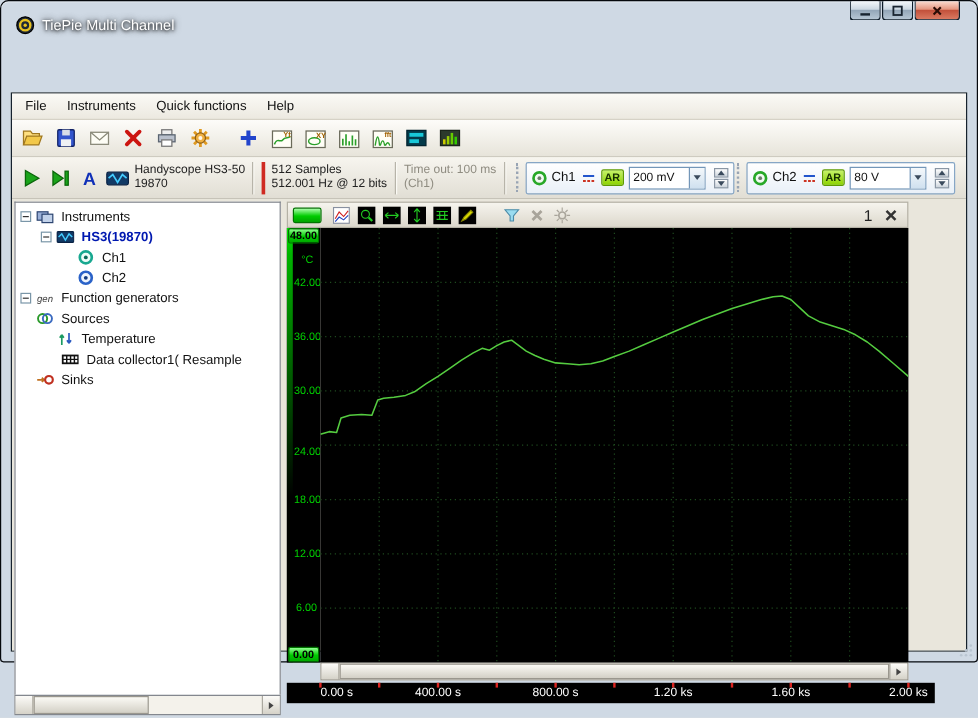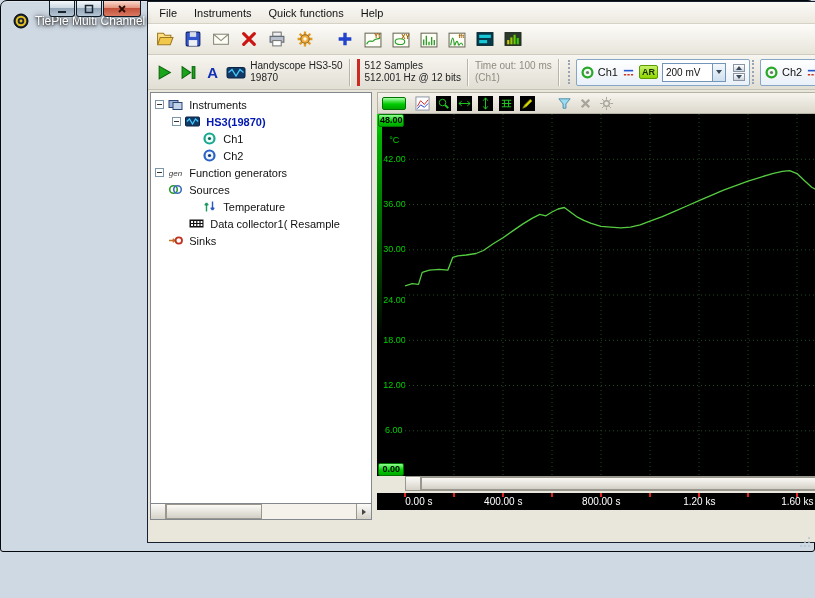--- a/index.html
+++ b/index.html
@@ -1,22 +1,22 @@
 <!DOCTYPE html>
 <html><head>
 <meta charset="utf-8">
 <style>
   *{margin:0;padding:0;box-sizing:border-box;font-family:"Liberation Sans","DejaVu Sans",sans-serif;}
   html,body{width:815px;height:598px;background:#cfd9e4;overflow:hidden;}
   button{font-family:inherit;cursor:default;background:none;border:none;}
 
   .window{position:relative;width:815px;height:552px;border:1px solid #05080c;border-radius:7px 7px 3px 3px;
     background:linear-gradient(180deg,#8headcb 0%,#7e90a4 0%,#45586c 7%,#2a3c50 55%,#22344a 100%);
-    padding:0 8px 8px 8px;display:flex;flex-direction:row;
-    box-shadow:inset 0 1px 0 rgba(255,255,255,.35), inset 1px 0 0 rgba(255,255,255,.12), inset -1px 0 0 rgba(255,255,255,.12);}
+    padding:0 8px 8px 8px;display:flex;flex-direction:column;
+    box-shadow:inset 0 1px 0 rgba(255,255,255,.35), inset 1px 0 0 rgba(255,255,255,.12), inset -1px 0 0 rgba(255,255,255,.12);gap:42px;}
   .titlebar{height:34px;flex:0 0 auto;display:flex;align-items:center;padding:7px 2px 2px 4px;position:relative;}
   .app-icon{width:16px;height:16px;display:inline-flex;}
   .title-text{color:#fff;font-size:12px;margin-left:6px;text-shadow:0 1px 3px #000,0 0 6px rgba(0,0,0,.8);}
   .win-buttons{position:absolute;top:0;right:6px;display:flex;}
   .win-btn{height:16px;border:1px solid #0e1c28;border-top:none;margin-left:1px;display:flex;align-items:center;justify-content:center;border-radius:0 0 3px 3px;}
   .win-btn.min,.win-btn.max{width:26px;background:linear-gradient(#f4f8fb 0%,#ccd8e2 45%,#93a6b8 50%,#b6c6d4 100%);}
   .win-btn.close{width:38px;background:linear-gradient(#fadbd0 0%,#e49680 45%,#c2503a 50%,#da7a62 100%);}
 
   .client{flex:1;min-height:0;background:#eceade;border:1px solid #16222e;display:flex;flex-direction:column;}
 
@@ -423,21 +423,21 @@
             <div class="tree-row" style="padding-left: 4px;">
               <span style="width: 13px; flex: 0 0 auto;"></span>
               <span class="icon tree-icon">
                 <svg viewBox="0 0 15 15">
                   <circle cx="5.5" cy="7.5" r="3.8" fill="none" stroke="#2a9a2a" stroke-width="1.6"></circle>
                   <circle cx="9.5" cy="7.5" r="3.8" fill="none" stroke="#3a6ac0" stroke-width="1.6"></circle>
                 </svg>
               </span>
               <span class="tree-label">Sources</span>
             </div>
-            <div class="tree-row" style="padding-left: 38px; text-align: center;">
+            <div class="tree-row" style="padding-left: 21px; text-align: center;">
               <span style="width: 13px; flex: 0 0 auto;"></span>
               <span class="icon tree-icon">
                 <svg viewBox="0 0 15 15">
                   <path d="M4.5 12.5 V4 M4.5 4 L2.8 6.4 M4.5 4 L6.2 6.4" fill="none" stroke="#1a9a60" stroke-width="1.4"></path>
                   <path d="M10.5 2.5 V11 M10.5 11 L8.8 8.6 M10.5 11 L12.2 8.6" fill="none" stroke="#2a5ac0" stroke-width="1.4"></path>
                 </svg>
               </span>
               <span class="tree-label">Temperature</span>
             </div>
             <div class="tree-row" style="padding-left: 25px;">

